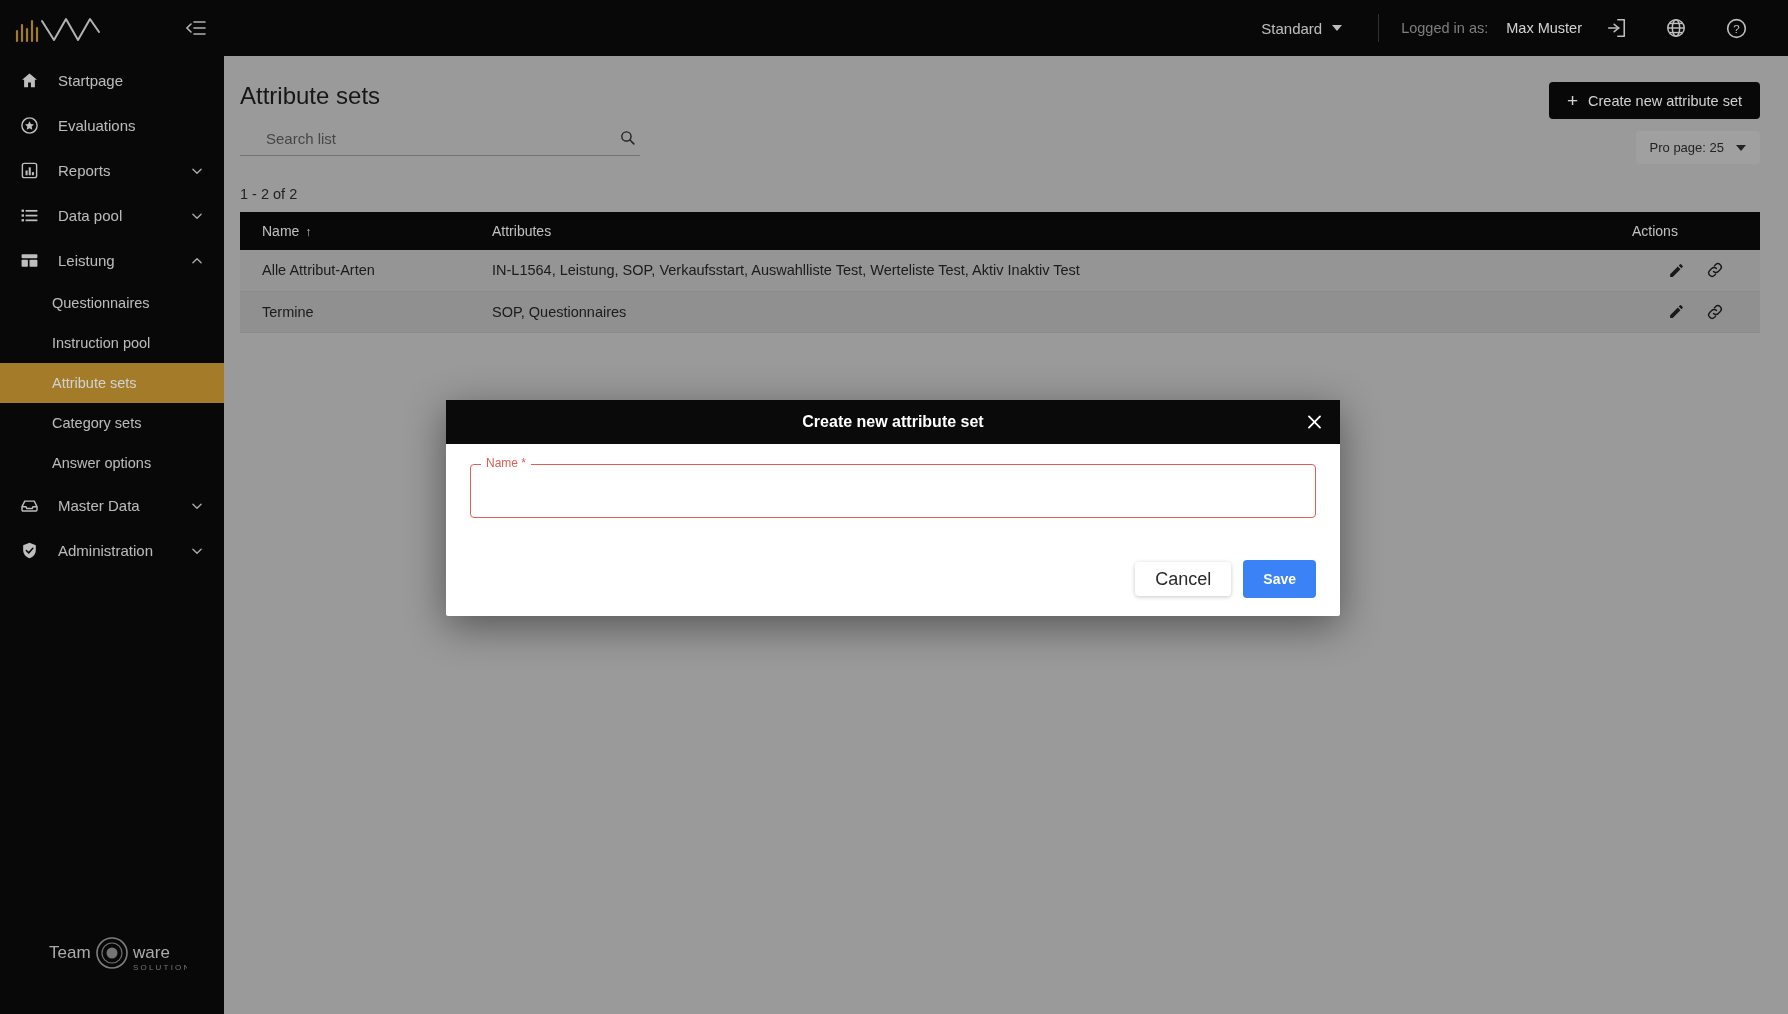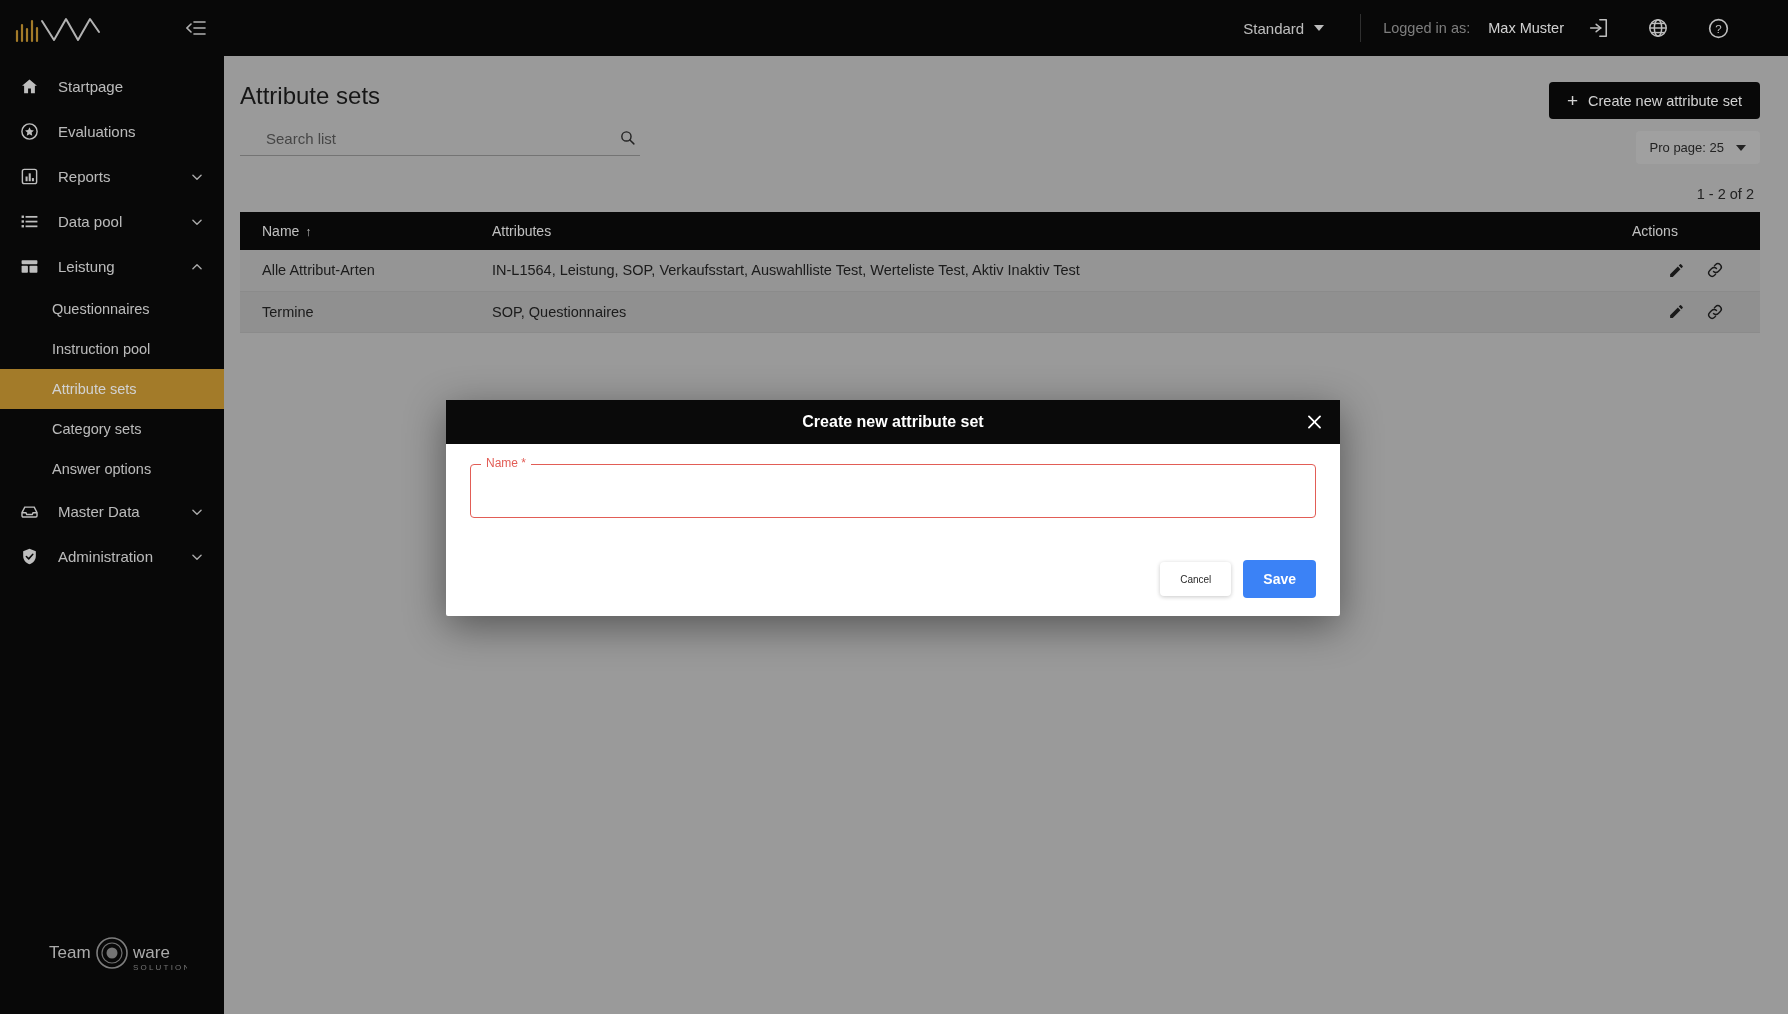--- a/index.html
+++ b/index.html
@@ -15,34 +15,34 @@
   .topbar {
     position: absolute; top: 0; left: 0; right: 0; height: 56px;
     background: #0a0a0a; display: flex; align-items: center; z-index: 30;
   }
   .brand-zone { width: 224px; display: flex; align-items: center;
     justify-content: space-between; padding: 0 18px 0 14px; height: 56px; }
   .logo { display: flex; align-items: flex-end; height: 34px; }
   .logo svg { display: block; }
   .collapse-btn { color: #d8d8d8; cursor: pointer; display: flex; }
   .topbar-right { margin-left: auto; display: flex; align-items: center;
-    height: 56px; padding-right: 44px; gap: 8px; }
+    height: 56px; padding-right: 26px; gap: 8px; }
   .std-select { display: flex; align-items: center; gap: 10px; color: #e6e6e6;
     font-size: 15px; cursor: pointer; padding: 0 14px; }
   .caret { width: 0; height: 0; border-left: 5px solid transparent;
     border-right: 5px solid transparent; border-top: 6px solid #e6e6e6; }
   .divider-v { width: 1px; height: 28px; background: #3a3a3a; margin: 0 14px; }
   .logged { color: #9a9a9a; font-size: 14.5px; }
   .username { color: #ffffff; font-size: 14.5px; margin-left: 10px; }
   .topicon { width: 52px; height: 56px; display: flex; align-items: center;
     justify-content: center; color: #e8e8e8; cursor: pointer; }
 
   
   .sidebar {
-    position: absolute; top: 54px; left: 0; width: 224px; bottom: 0;
+    position: absolute; top: 48px; left: 0; width: 224px; bottom: 0;
     background: #0a0a0a; z-index: 25; display: flex; flex-direction: column;
   }
   .nav { padding-top: 10px; flex: 1; overflow: hidden; }
   .nav-item {
     display: flex; align-items: center; height: 45px; padding: 0 20px;
     color: #e3e3e3; font-size: 15px; cursor: pointer; position: relative;
   }
   .nav-item .ic { width: 26px; display: flex; align-items: center;
     justify-content: flex-start; color: #e8e8e8; flex: 0 0 26px; }
   .nav-item .lbl { margin-left: 12px; white-space: nowrap; }
@@ -83,21 +83,21 @@
     border-bottom: 1px solid #8e8e8e; }
   .search-input {
     width: 100%; background: transparent; border: none; outline: none;
     font-size: 15px; color: #2a2a2a; padding: 6px 30px 8px 2px;
     font-family: "Liberation Sans", sans-serif;
     margin-left: 24px;
   }
   .search-input::placeholder { color: #565656; }
   .search-icon { position: absolute; right: 4px; bottom: 5px; color: #2a2a2a; }
 
-  .pagination-info { text-align: right; font-size: 14.5px; color: #2a2a2a;
+  .pagination-info { text-align: left; font-size: 14.5px; color: #2a2a2a;
     margin-top: 22px; padding-right: 6px; }
 
   table.grid { width: 100%; border-collapse: collapse; margin-top: 10px;
     table-layout: fixed; }
   table.grid thead th {
     background: #0a0a0a; color: #e9e9e9; font-size: 14px; font-weight: 400;
     text-align: left; height: 38px; padding: 0 0 0 22px;
   }
   th.col-name { width: 230px; }
   th.col-attrs { width: auto; }
@@ -139,21 +139,21 @@
   }
   .field input {
     width: 100%; height: 100%; border: none; outline: none; background: transparent;
     padding: 0 14px; font-size: 15px; color: #222;
     font-family: "Liberation Sans", sans-serif;
   }
   .modal-foot { display: flex; justify-content: flex-end; align-items: center;
     gap: 12px; padding: 0 24px 18px 24px; }
   .btn-cancel {
     background: #fff; color: #2a2a2a; border: none; border-radius: 4px;
-    height: 34px; padding: 0 20px; font-size: 10px; cursor: pointer;
+    height: 34px; padding: 0 20px; font-size: 18px; cursor: pointer;
     box-shadow: 0 1px 4px rgba(0,0,0,.22);
     font-family: "Liberation Sans", sans-serif;
     text-align: right;
   }
   .btn-save {
     background: #3b82f6; color: #fff; border: none; border-radius: 4px;
     height: 38px; padding: 0 20px; font-size: 14px; font-weight: bold;
     cursor: pointer; font-family: "Liberation Sans", sans-serif;
   }
 </style>

